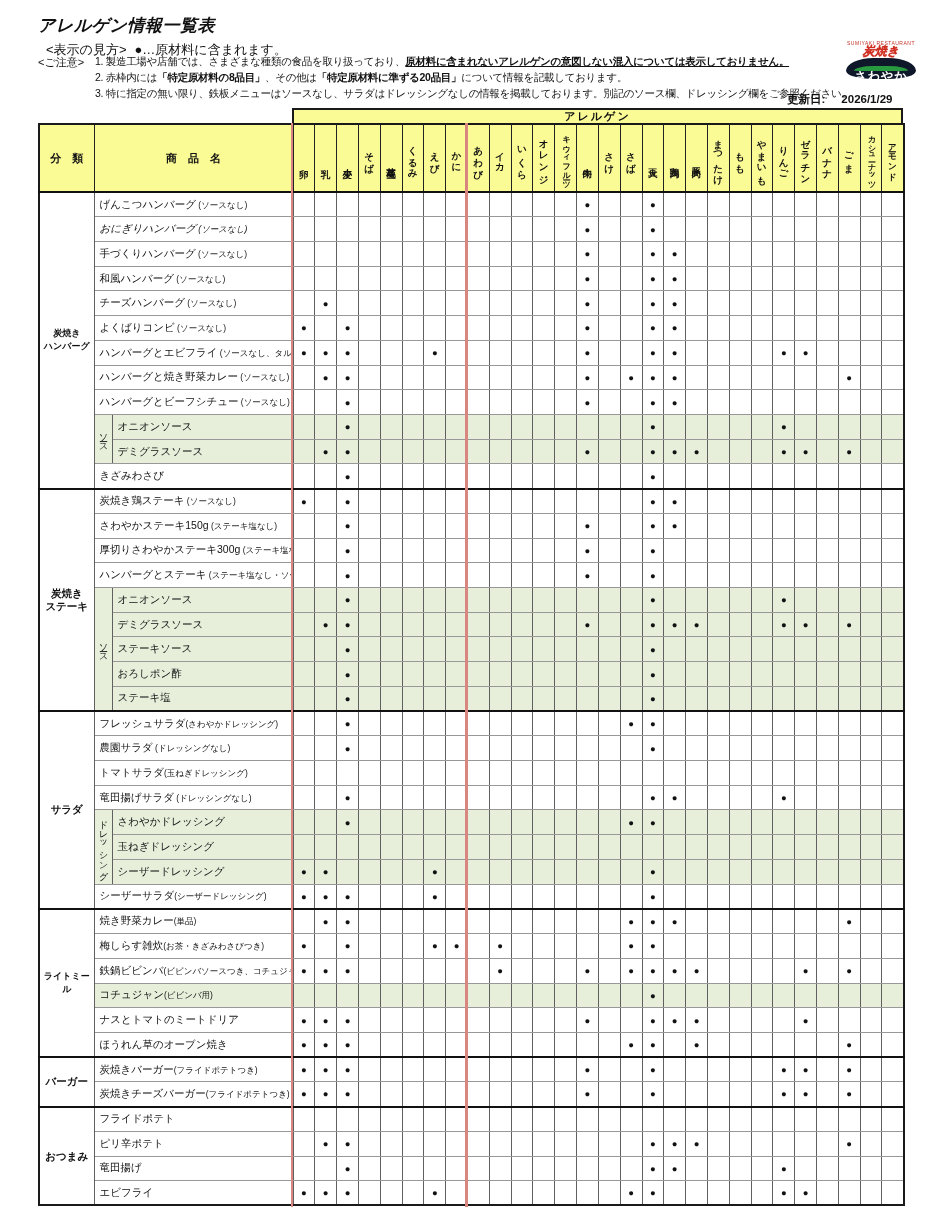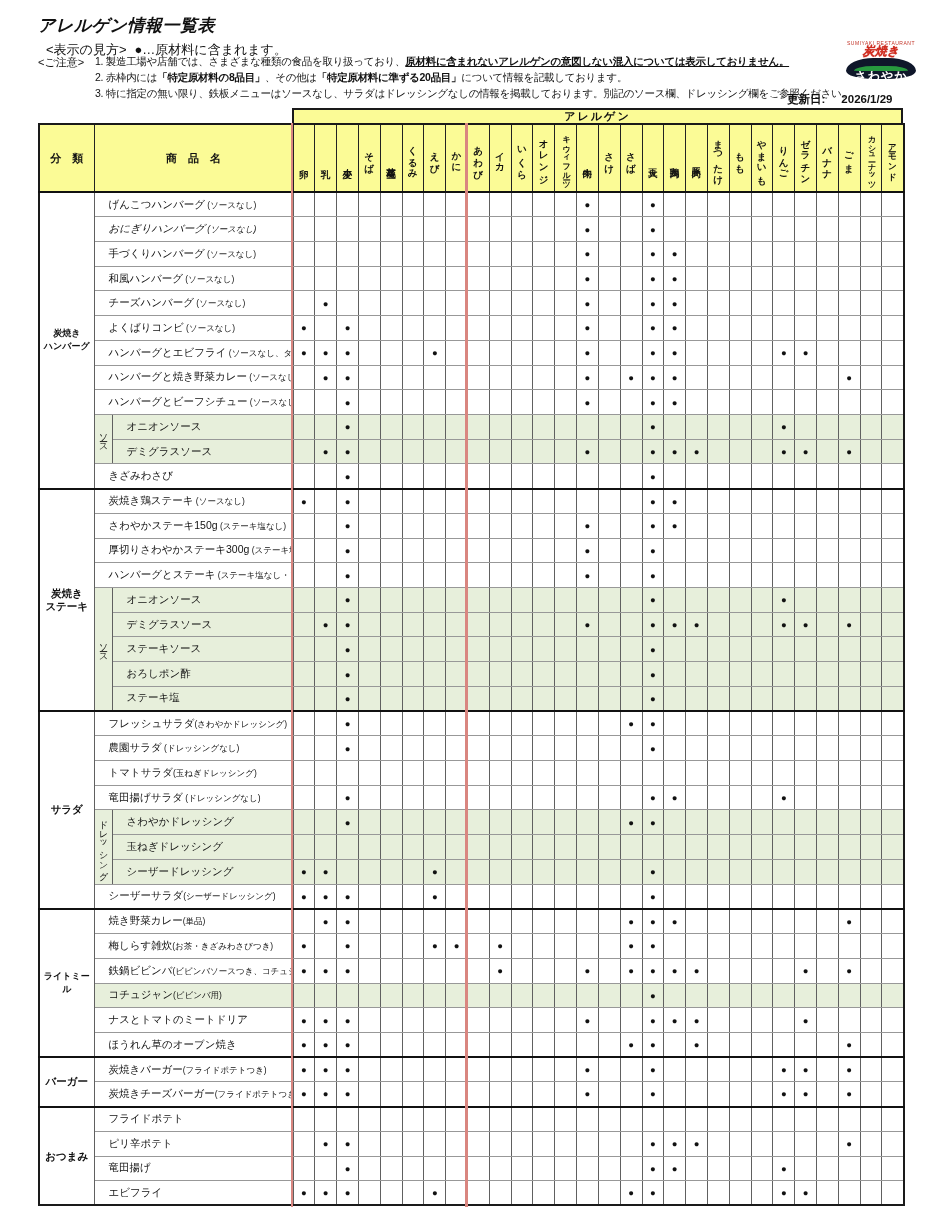--- a/index.html
+++ b/index.html
@@ -43,21 +43,21 @@
   .vtext{writing-mode:vertical-rl;text-orientation:upright;display:inline-block;line-height:1;}
   th .vtext{font-size:9.5px;letter-spacing:1px;font-weight:bold;}
   th.small .vtext{font-size:8px;letter-spacing:0;}
   th.small5 .vtext{font-size:8.5px;letter-spacing:0;}
   tbody td{border:1px solid #989898;border-left-color:#606060;border-right-color:#606060;height:24.73px;}
   tr.block-start td{border-top:2px solid #111;}
   td.cat{background:#fff;text-align:center;font-weight:bold;font-size:10.5px;line-height:13px;border-left-color:#111;}
   td.cat.cat-small{font-size:9px;}
   td.grp{background:#E7EFDB;text-align:center;vertical-align:middle;}
   td.grp .vtext{font-size:9px;letter-spacing:0;}
-  td.name{font-size:10.5px;text-align:left;padding-left:14px;white-space:nowrap;background:#fff;}
+  td.name{font-size:10.5px;text-align:left;padding-left:5px;white-space:nowrap;background:#fff;}
   td.name .note{font-size:8.5px;}
   td.dotc{text-align:center;font-size:9.5px;color:#111;background:#fff;}
   td.g{background:#E7EFDB;}
   
   .redline{position:absolute;top:15px;width:2.4px;height:1084px;background:#D98680;z-index:5;pointer-events:none;}
   .redline.r1{left:252.8px;}
   .redline.r2{left:427.4px;}
 </style>
 </head>
 <body>

